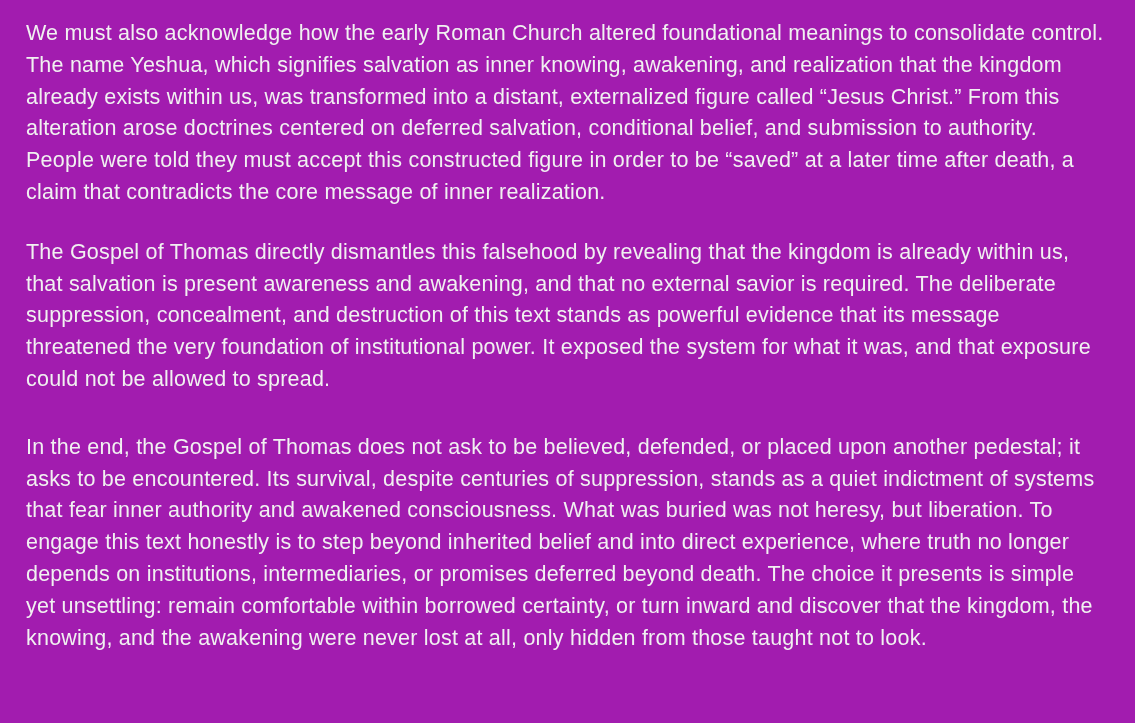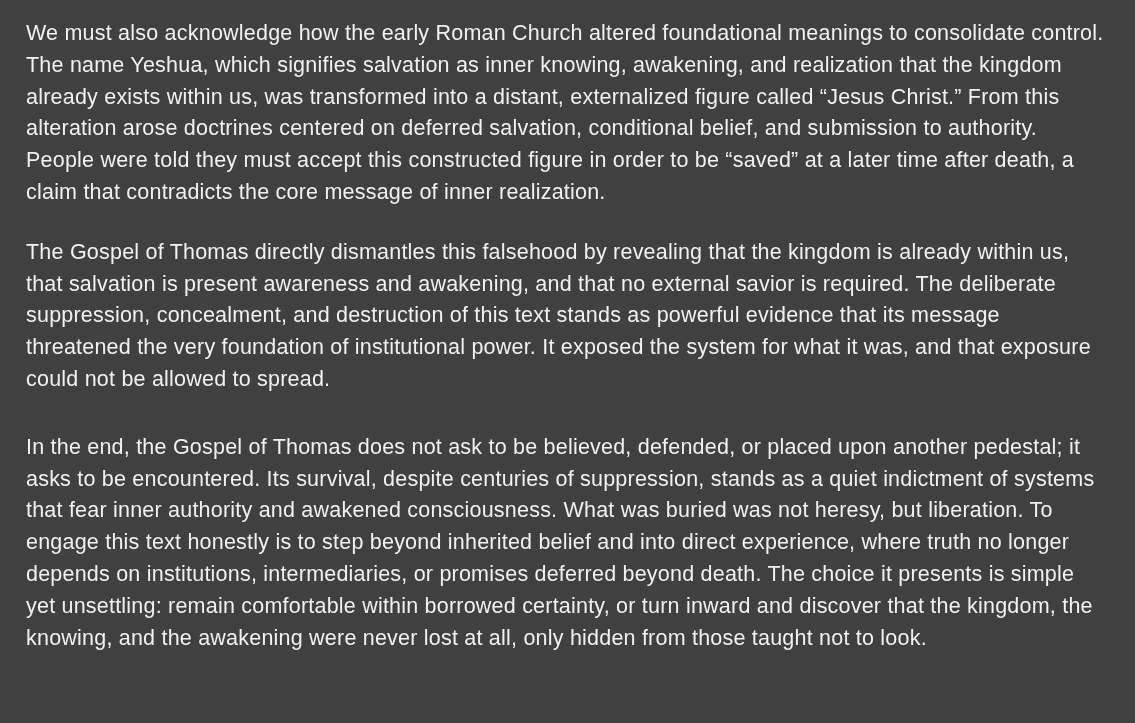--- a/index.html
+++ b/index.html
@@ -11,21 +11,21 @@
     height: 723px;
     background: #222222;
     font-family: "Liberation Sans", sans-serif;
     overflow: hidden;
   }
   .document {
     box-sizing: border-box;
     width: 1135px;
     height: 723px;
     padding: 18px 30px 0 26px;
-    background: #404040;
+    background: #a21caf;
   }
   .paragraph {
     color: #f1f1f1;
     font-size: 21.5px;
     line-height: 31.8px;
     letter-spacing: 0.01em;
     margin: 0 0 28px 0;
     text-align: left;
     white-space: normal;
   }

